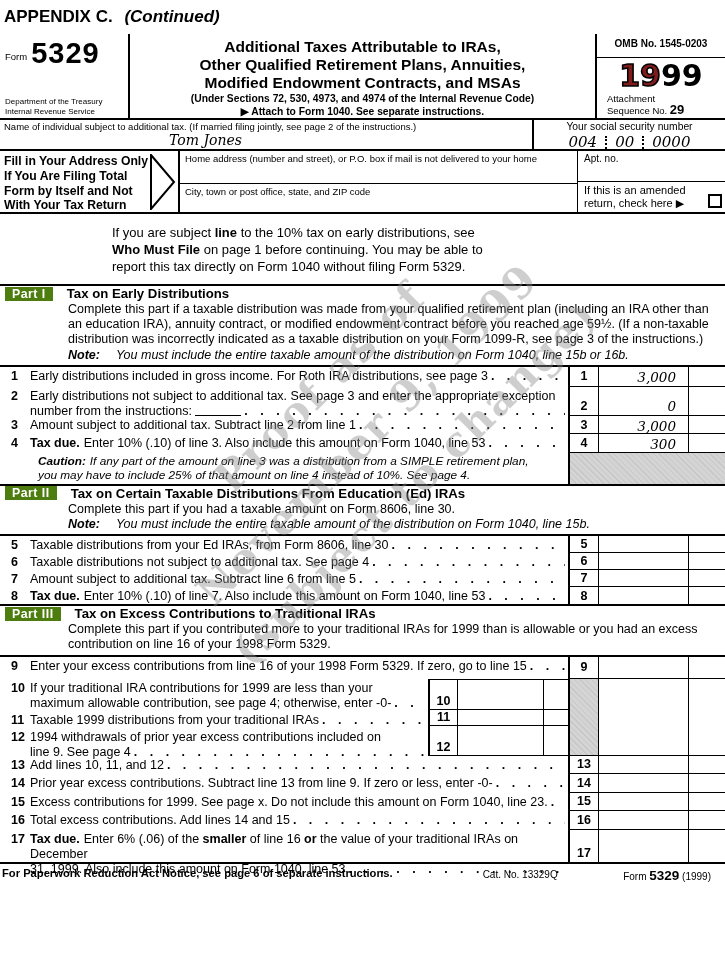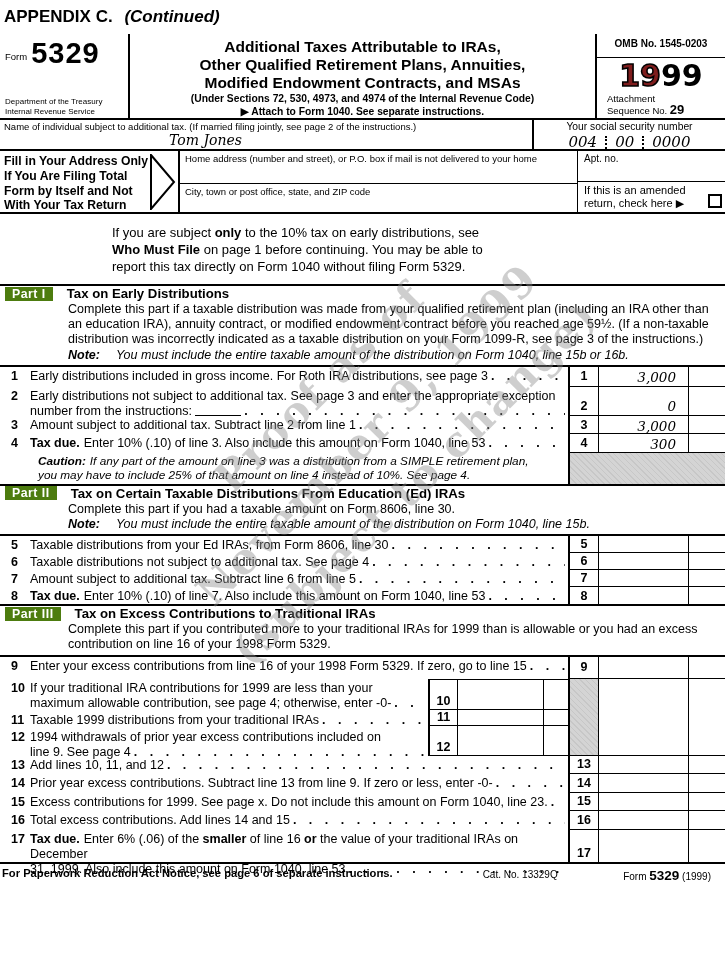--- a/index.html
+++ b/index.html
@@ -221,21 +221,21 @@
       </div>
       <div class="amend-box">
         <div>If this is an amended</div>
         <div>return, check here ▶</div>
         <div class="cb"></div>
       </div>
     </div>
   </div>
 
   <div class="notice">
-    <div><span>If you are subject </span><b>only</b><span> to the 10% tax on early distributions, see</span></div>
+    <div><span>If you are subject </span><b>line</b><span> to the 10% tax on early distributions, see</span></div>
     <div><b>Who Must File</b><span> on page 1 before continuing. You may be able to</span></div>
     <div>report this tax directly on Form 1040 without filing Form 5329.</div>
   </div>
 
   <div class="pbar">
     <span class="pbox">Part I</span>
     <span class="ptitle">Tax on Early Distributions</span>
   </div>
   <div class="pintro">
     <span>Complete this part if a taxable distribution was made from your qualified retirement plan (including an IRA other than an education IRA), annuity contract, or modified endowment contract before you reached age 59½. (If a non-taxable distribution was incorrectly indicated as a taxable distribution on your Form 1099-R, see page 3 of the instructions.)</span>

